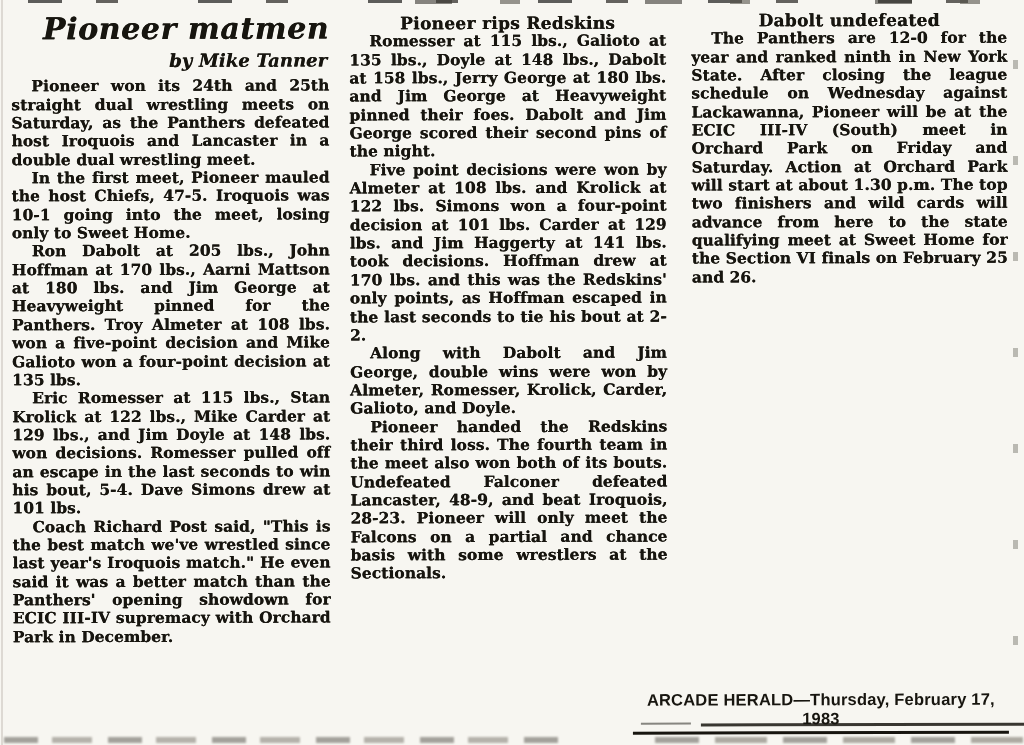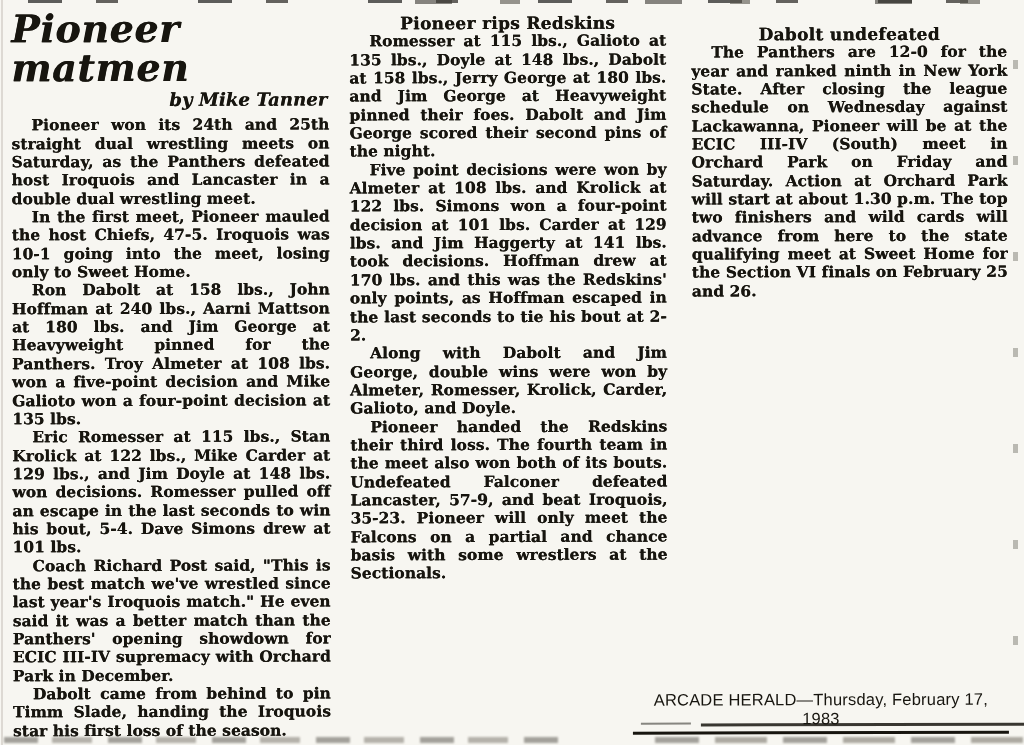--- a/index.html
+++ b/index.html
@@ -16,41 +16,41 @@
     position:absolute;
     font-size:15.4px; line-height:18.35px; font-weight:700;
     text-align:justify;
     letter-spacing:0.1px;
     text-shadow:0.3px 0 0 currentColor;
   }
   .col p { margin:0; text-indent:20px; }
 
   .col1 { left:12px;  top:8px;  width:318px; }
   .col2 { left:350px; top:14px; width:317px; }
-  .col3 { left:692px; top:26px; width:316px; }
+  .col3 { left:692px; top:12px; width:316px; }
 
   .headline {
     font-style:italic; font-weight:700;
-    font-size:38px; line-height:39px; letter-spacing:0.6px;
-    text-align:left; text-shadow:0.4px 0 0 currentColor;
+    font-size:30px; line-height:39px; letter-spacing:0.6px;
+    text-align:right; text-shadow:0.4px 0 0 currentColor;
   }
   .byline {
     text-align:right; font-style:italic; font-weight:700;
     font-size:18px; margin:4px 2px 7px 0;
   }
   .colhead {
     text-align:center; font-weight:700; font-size:17px;
     margin:0 0 4px 0; text-indent:0 !important;
     letter-spacing:0.3px;
   }
 
   .attribution {
     position:absolute; left:632px; top:691px; width:376px;
     font-family:"Liberation Sans", sans-serif;
-    font-weight:400; font-size:16.5px; letter-spacing:0.2px;
+    font-weight:700; font-size:16.5px; letter-spacing:0.2px;
     color:var(--ink,#17150f);
     text-align:center; padding-bottom:3px;
     border-bottom:3px solid var(--ink,#17150f);
   }
   .attribution-underline2 {
     position:absolute; left:700px; top:724px; width:324px; height:3px;
     background:var(--ink,#17150f); opacity:0.85;
   }
   .attribution-underline3 {
     position:absolute; left:640px; top:723px; width:50px; height:2px;
@@ -103,32 +103,31 @@
 
   <div class="content">
 
     <div class="col col1">
       <div class="headline">
         <div>Pioneer matmen</div>
       </div>
       <div class="byline">by Mike Tanner</div>
       <p>Pioneer won its 24th and 25th straight dual wrestling meets on Saturday, as the Panthers defeated host Iroquois and Lancaster in a double dual wrestling meet.</p>
       <p>In the first meet, Pioneer mauled the host Chiefs, 47-5. Iroquois was 10-1 going into the meet, losing only to Sweet Home.</p>
-      <p>Ron Dabolt at 158 lbs., John Hoffman at 240 lbs., Aarni Mattson at 180 lbs. and Jim George at Heavyweight pinned for the Panthers. Troy Almeter at 108 lbs. won a five-point decision and Mike Galioto won a four-point decision at 135 lbs.</p>
+      <p>Ron Dabolt at 205 lbs., John Hoffman at 170 lbs., Aarni Mattson at 180 lbs. and Jim George at Heavyweight pinned for the Panthers. Troy Almeter at 108 lbs. won a five-point decision and Mike Galioto won a four-point decision at 135 lbs.</p>
       <p>Eric Romesser at 115 lbs., Stan Krolick at 122 lbs., Mike Carder at 129 lbs., and Jim Doyle at 148 lbs. won decisions. Romesser pulled off an escape in the last seconds to win his bout, 5-4. Dave Simons drew at 101 lbs.</p>
       <p>Coach Richard Post said, "This is the best match we've wrestled since last year's Iroquois match." He even said it was a better match than the Panthers' opening showdown for ECIC III-IV supremacy with Orchard Park in December.</p>
-      <p>Dabolt came from behind to pin Timm Slade, handing the Iroquois star his first loss of the season.</p>
     </div>
 
     <div class="col col2">
       <p class="colhead">Pioneer rips Redskins</p>
       <p>Romesser at 115 lbs., Galioto at 135 lbs., Doyle at 148 lbs., Dabolt at 158 lbs., Jerry George at 180 lbs. and Jim George at Heavyweight pinned their foes.  Dabolt and Jim George scored their second pins of the night.</p>
       <p>Five point decisions were won by Almeter at 108 lbs. and Krolick at 122 lbs.  Simons won a four-point decision at 101 lbs. Carder at 129 lbs. and Jim Haggerty at 141 lbs. took decisions.  Hoffman drew at 170 lbs. and this was the Redskins' only points, as Hoffman escaped in the last seconds to tie his bout at 2-2.</p>
       <p>Along with Dabolt and Jim George, double wins were won by Almeter, Romesser, Krolick, Carder, Galioto, and Doyle.</p>
-      <p>Pioneer handed the Redskins their third loss.  The fourth team in the meet also won both of its bouts. Undefeated Falconer defeated Lancaster, 57-9, and beat Iroquois, 35-23.  Pioneer will only meet the Falcons on a partial and chance basis with some wrestlers at the Sectionals.</p>
+      <p>Pioneer handed the Redskins their third loss.  The fourth team in the meet also won both of its bouts. Undefeated Falconer defeated Lancaster, 48-9, and beat Iroquois, 28-23.  Pioneer will only meet the Falcons on a partial and chance basis with some wrestlers at the Sectionals.</p>
     </div>
 
     <div class="col col3">
       <p class="colhead">Dabolt undefeated</p>
       <p>The Panthers are 12-0 for the year and ranked ninth in New York State. After closing the league schedule on Wednesday against Lackawanna, Pioneer will be at the ECIC III-IV (South) meet in Orchard Park on Friday and Saturday.  Action at Orchard Park will start at about 1.30 p.m.  The top two finishers and wild cards will advance from here to the state qualifying meet at Sweet Home for the Section VI finals on February 25 and 26.</p>
     </div>
 
     <div class="attribution">ARCADE HERALD—Thursday, February 17, 1983</div>
     <div class="attribution-underline2 artifact"></div>
     <div class="attribution-underline3 artifact"></div>

